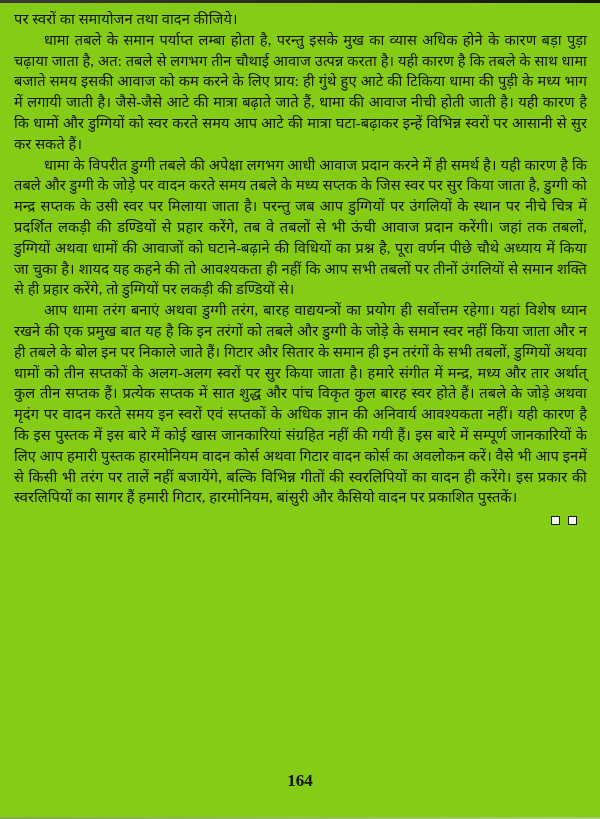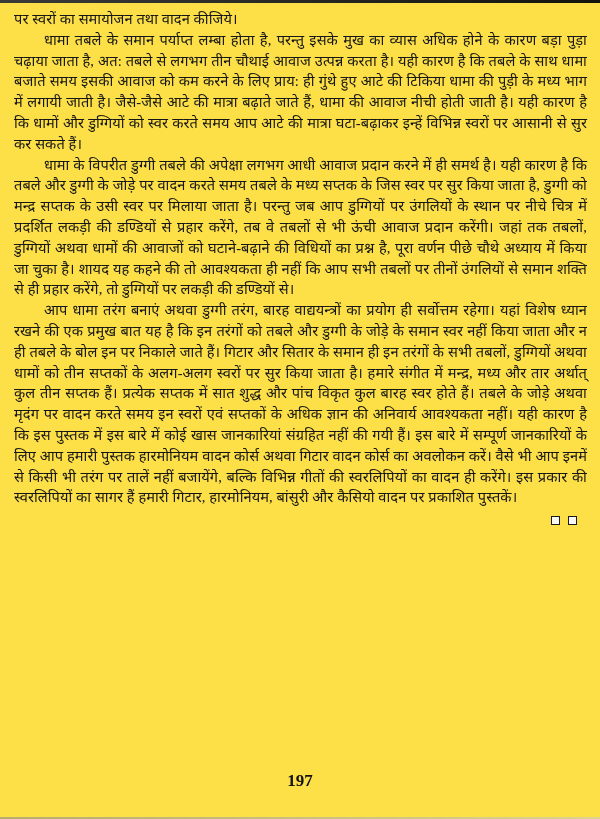--- a/index.html
+++ b/index.html
@@ -4,21 +4,21 @@
 <style>
   * { margin: 0; padding: 0; box-sizing: border-box; }
   html, body {
     width: 600px;
     font-family: "Liberation Serif", "DejaVu Serif", serif;
   }
   .page {
     position: relative;
     width: 600px;
     height: 819px;
-    background: #fde047;
+    background: #84cc16;
     color: #161616;
     overflow: hidden;
   }
   .scan-edge-top {
     position: absolute;
     top: 0; left: 0;
     width: 100%;
     height: 3px;
     background: linear-gradient(to right, #3a3a38, #14140f);
   }
@@ -81,17 +81,17 @@
     <p>धामा तबले के समान पर्याप्त लम्बा होता है, परन्तु इसके मुख का व्यास अधिक होने के कारण बड़ा पुड़ा चढ़ाया जाता है, अत: तबले से लगभग तीन चौथाई आवाज उत्पन्न करता है। यही कारण है कि तबले के साथ धामा बजाते समय इसकी आवाज को कम करने के लिए प्राय: ही गुंथे हुए आटे की टिकिया धामा की पुड़ी के मध्य भाग में लगायी जाती है। जैसे-जैसे आटे की मात्रा बढ़ाते जाते हैं, धामा की आवाज नीची होती जाती है। यही कारण है कि धामों और डुग्गियों को स्वर करते समय आप आटे की मात्रा घटा-बढ़ाकर इन्हें विभिन्न स्वरों पर आसानी से सुर कर सकते हैं।</p>
     <p>धामा के विपरीत डुग्गी तबले की अपेक्षा लगभग आधी आवाज प्रदान करने में ही समर्थ है। यही कारण है कि तबले और डुग्गी के जोड़े पर वादन करते समय तबले के मध्य सप्तक के जिस स्वर पर सुर किया जाता है, डुग्गी को मन्द्र सप्तक के उसी स्वर पर मिलाया जाता है। परन्तु जब आप डुग्गियों पर उंगलियों के स्थान पर नीचे चित्र में प्रदर्शित लकड़ी की डण्डियों से प्रहार करेंगे, तब वे तबलों से भी ऊंची आवाज प्रदान करेंगी। जहां तक तबलों, डुग्गियों अथवा धामों की आवाजों को घटाने-बढ़ाने की विधियों का प्रश्न है, पूरा वर्णन पीछे चौथे अध्याय में किया जा चुका है। शायद यह कहने की तो आवश्यकता ही नहीं कि आप सभी तबलों पर तीनों उंगलियों से समान शक्ति से ही प्रहार करेंगे, तो डुग्गियों पर लकड़ी की डण्डियों से।</p>
     <p>आप धामा तरंग बनाएं अथवा डुग्गी तरंग, बारह वाद्ययन्त्रों का प्रयोग ही सर्वोत्तम रहेगा। यहां विशेष ध्यान रखने की एक प्रमुख बात यह है कि इन तरंगों को तबले और डुग्गी के जोड़े के समान स्वर नहीं किया जाता और न ही तबले के बोल इन पर निकाले जाते हैं। गिटार और सितार के समान ही इन तरंगों के सभी तबलों, डुग्गियों अथवा धामों को तीन सप्तकों के अलग-अलग स्वरों पर सुर किया जाता है। हमारे संगीत में मन्द्र, मध्य और तार अर्थात् कुल तीन सप्तक हैं। प्रत्येक सप्तक में सात शुद्ध और पांच विकृत कुल बारह स्वर होते हैं। तबले के जोड़े अथवा मृदंग पर वादन करते समय इन स्वरों एवं सप्तकों के अधिक ज्ञान की अनिवार्य आवश्यकता नहीं। यही कारण है कि इस पुस्तक में इस बारे में कोई खास जानकारियां संग्रहित नहीं की गयी हैं। इस बारे में सम्पूर्ण जानकारियों के लिए आप हमारी पुस्तक हारमोनियम वादन कोर्स अथवा गिटार वादन कोर्स का अवलोकन करें। वैसे भी आप इनमें से किसी भी तरंग पर तालें नहीं बजायेंगे, बल्कि विभिन्न गीतों की स्वरलिपियों का वादन ही करेंगे। इस प्रकार की स्वरलिपियों का सागर हैं हमारी गिटार, हारमोनियम, बांसुरी और कैसियो वादन पर प्रकाशित पुस्तकें।</p>
 
     <div class="endmarks">
       <span class="endmark"></span>
       <span class="endmark"></span>
     </div>
   </div>
 
-  <div class="page-number">197</div>
+  <div class="page-number">164</div>
 
   <div class="scan-edge-bottom"></div>
 
 </div>
 
 </body></html>

